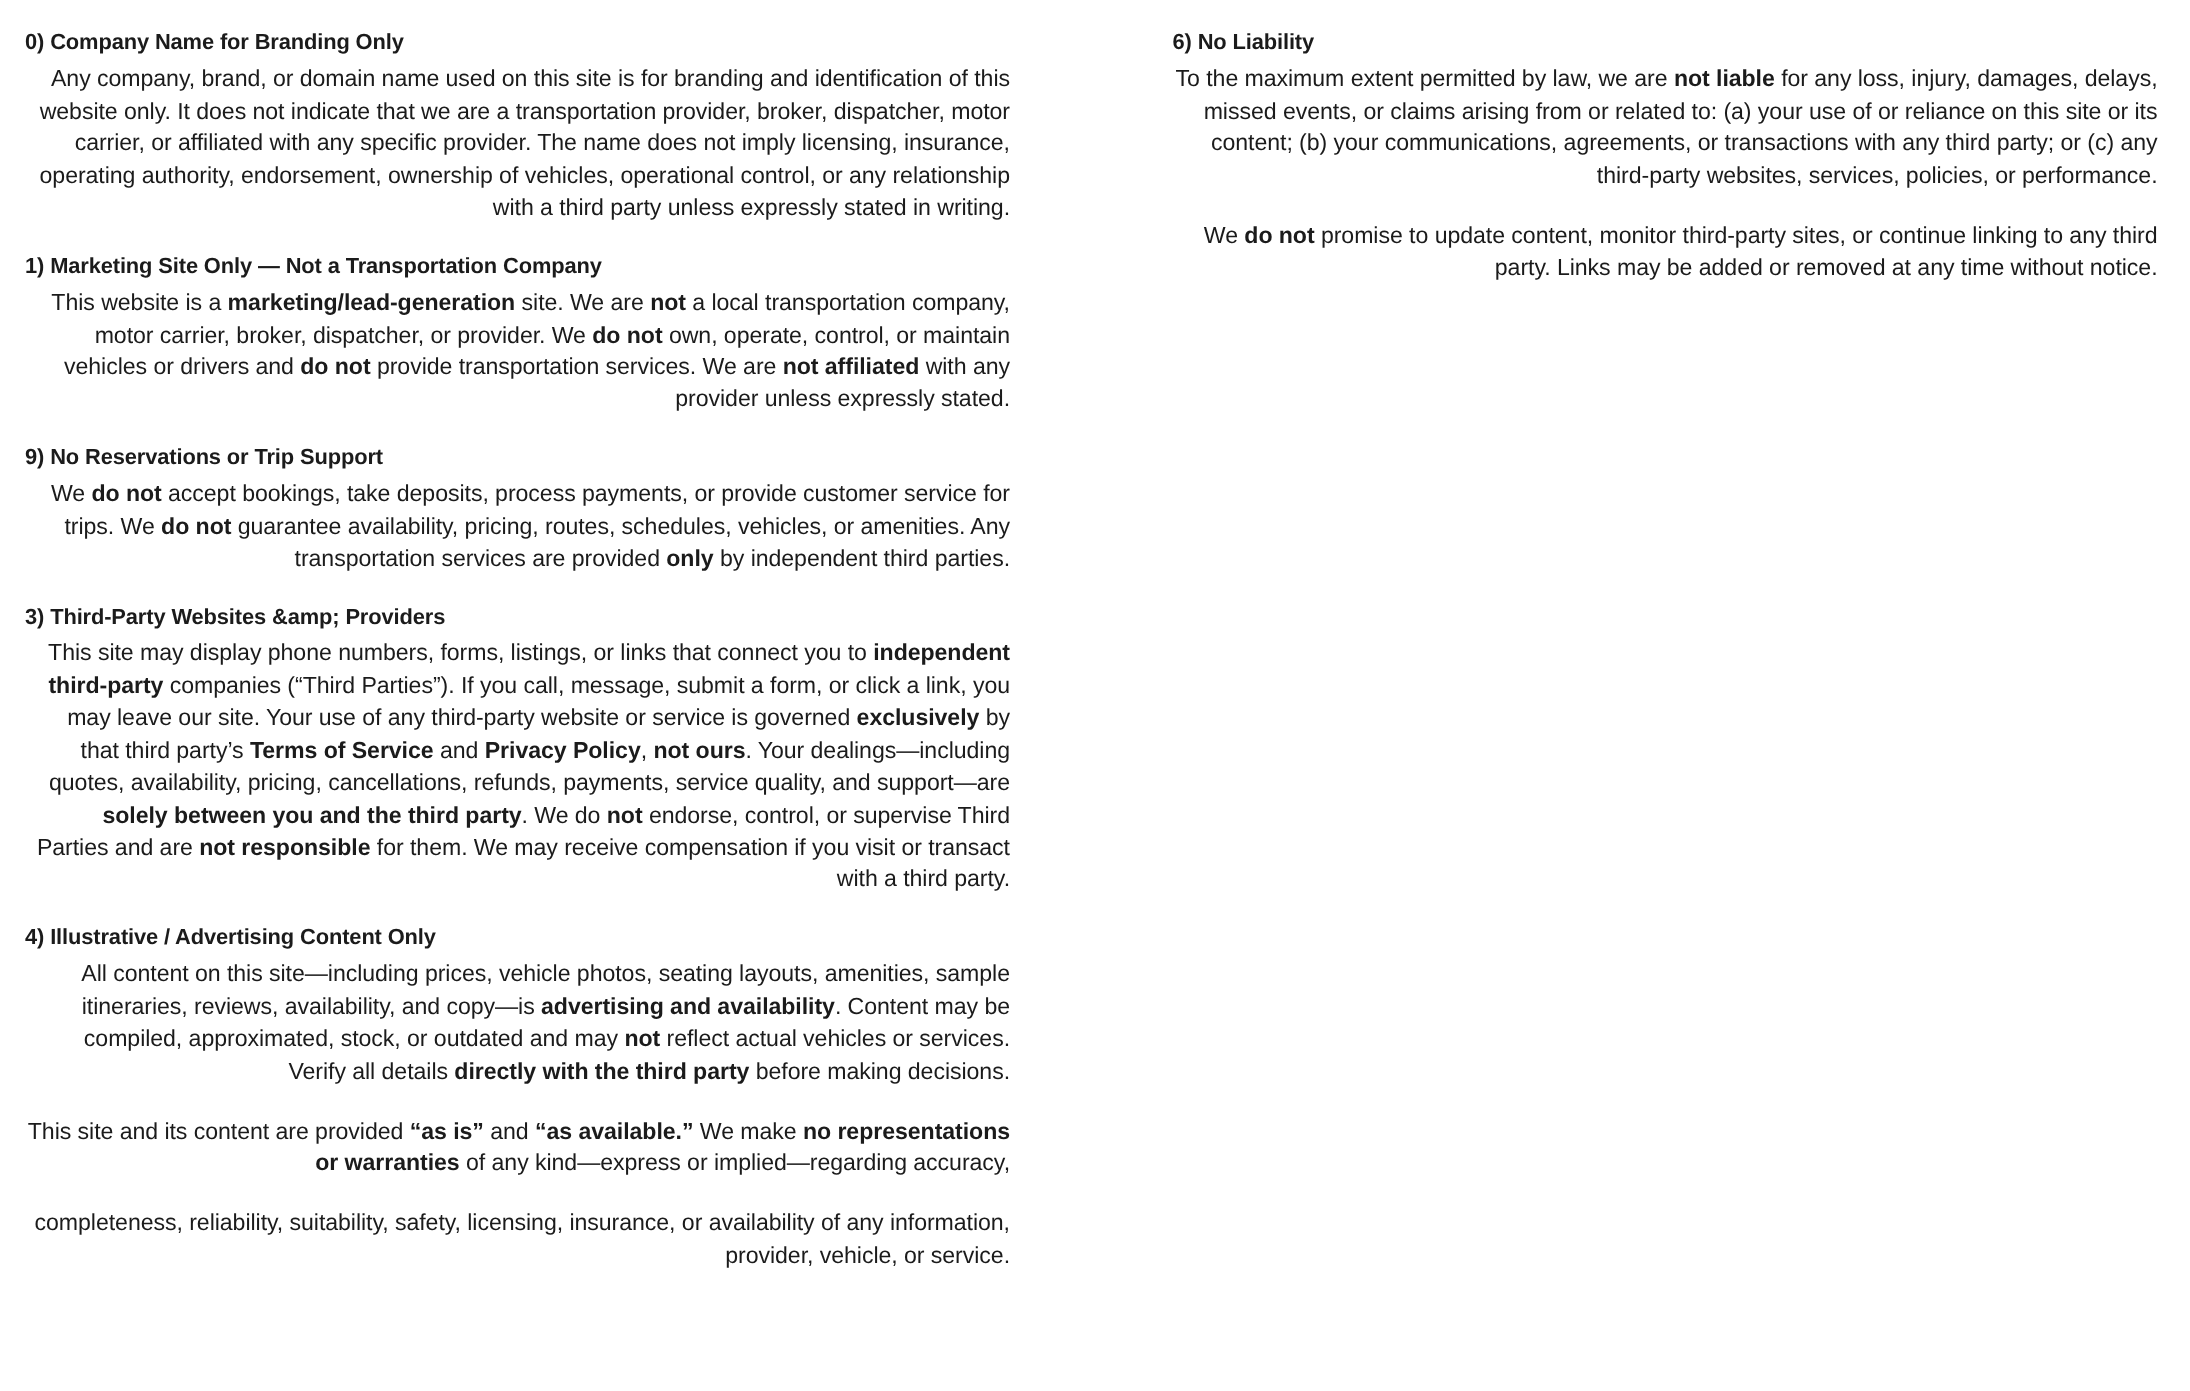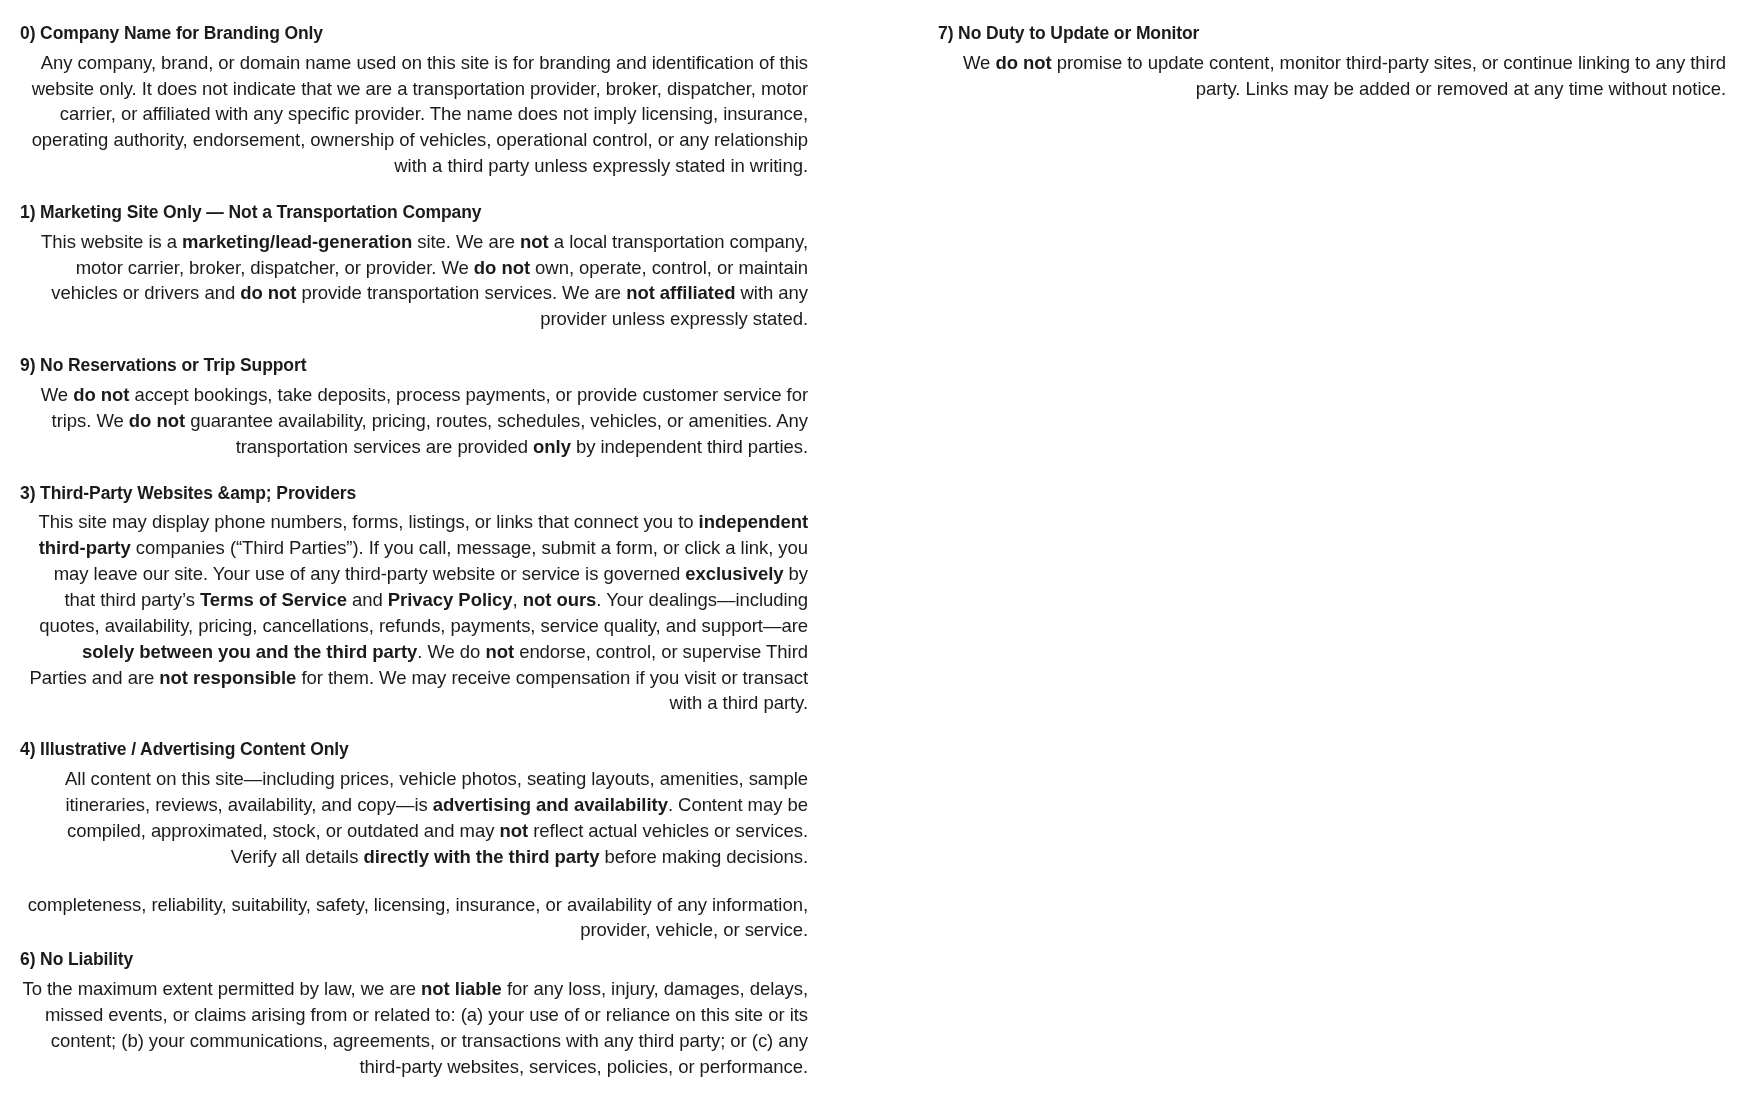--- a/index.html
+++ b/index.html
@@ -76,29 +76,29 @@
     <h2>3) Third-Party Websites &amp;amp; Providers</h2>
     <p> This site may display phone numbers, forms, listings, or links that connect you to <b>independent third-party</b> companies (“Third Parties”). If you call, message, submit a form, or click a link, you may leave our site. Your use of any third-party website or service is governed <b>exclusively</b> by that third party’s <b>Terms of Service</b> and <b>Privacy Policy</b>, <b>not ours</b>. Your dealings—including quotes, availability, pricing, cancellations, refunds, payments, service quality, and support—are <b>solely between you and the third party</b>. We do <b>not</b> endorse, control, or supervise Third Parties and are <b>not responsible</b> for them. We may receive compensation if you visit or transact with a third party.</p>
   </div>
 
   <div class="section">
     <h2>4) Illustrative / Advertising Content Only</h2>
     <p> All content on this site—including prices, vehicle photos, seating layouts, amenities, sample itineraries, reviews, availability, and copy—is <b>advertising and availability</b>. Content may be compiled, approximated, stock, or outdated and may <b>not</b> reflect actual vehicles or services. Verify all details <b>directly with the third party</b> before making decisions.</p>
   </div>
 
   <div class="section split">
+    <p> This site and its content are provided <b>“as is”</b> and <b>“as available.”</b> We make <b>no representations or warranties</b> of any kind—express or implied—regarding accuracy,</p>
   </div>
 
   <div class="cont-top">
     <p>completeness, reliability, suitability, safety, licensing, insurance, or availability of any information, provider, vehicle, or service.</p>
   </div>
 
   <div class="section">
     <h2>6) No Liability</h2>
     <p> To the maximum extent permitted by law, we are <b>not liable</b> for any loss, injury, damages, delays, missed events, or claims arising from or related to: (a) your use of or reliance on this site or its content; (b) your communications, agreements, or transactions with any third party; or (c) any third-party websites, services, policies, or performance.</p>
   </div>
 
   <div class="section">
-    <h2>7) No Duty to Update or Monitor</h2>
     <p> We <b>do not</b> promise to update content, monitor third-party sites, or continue linking to any third party. Links may be added or removed at any time without notice.</p>
   </div>
 
 </div>
 
 </body></html>

